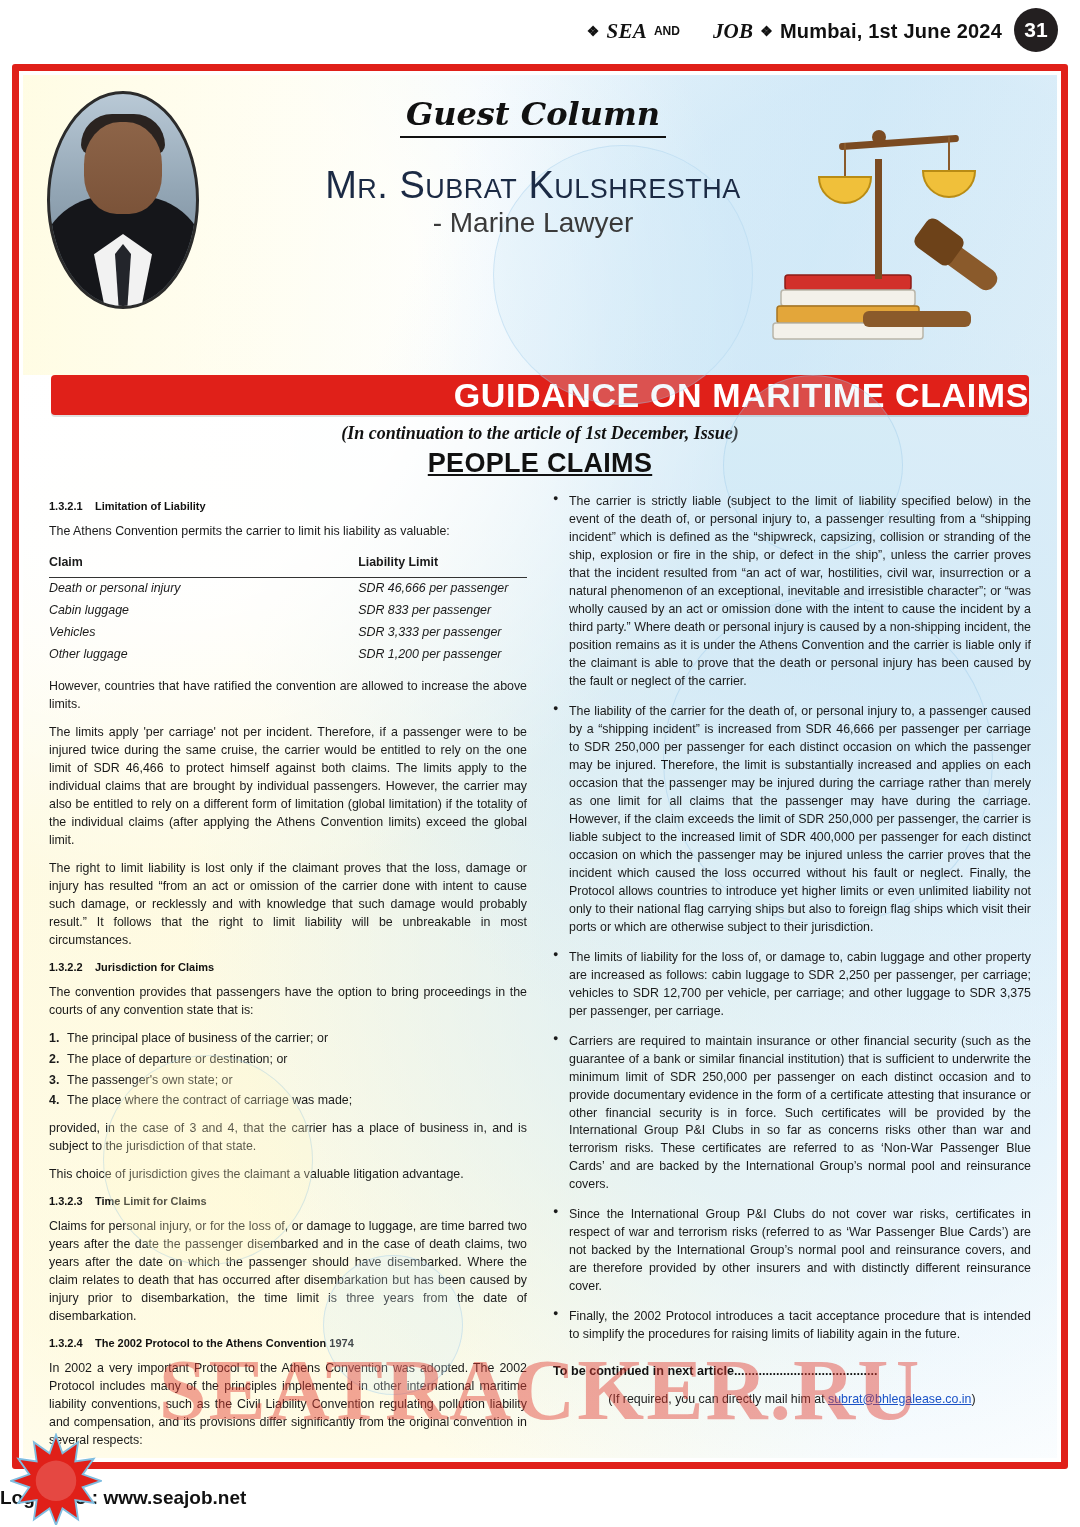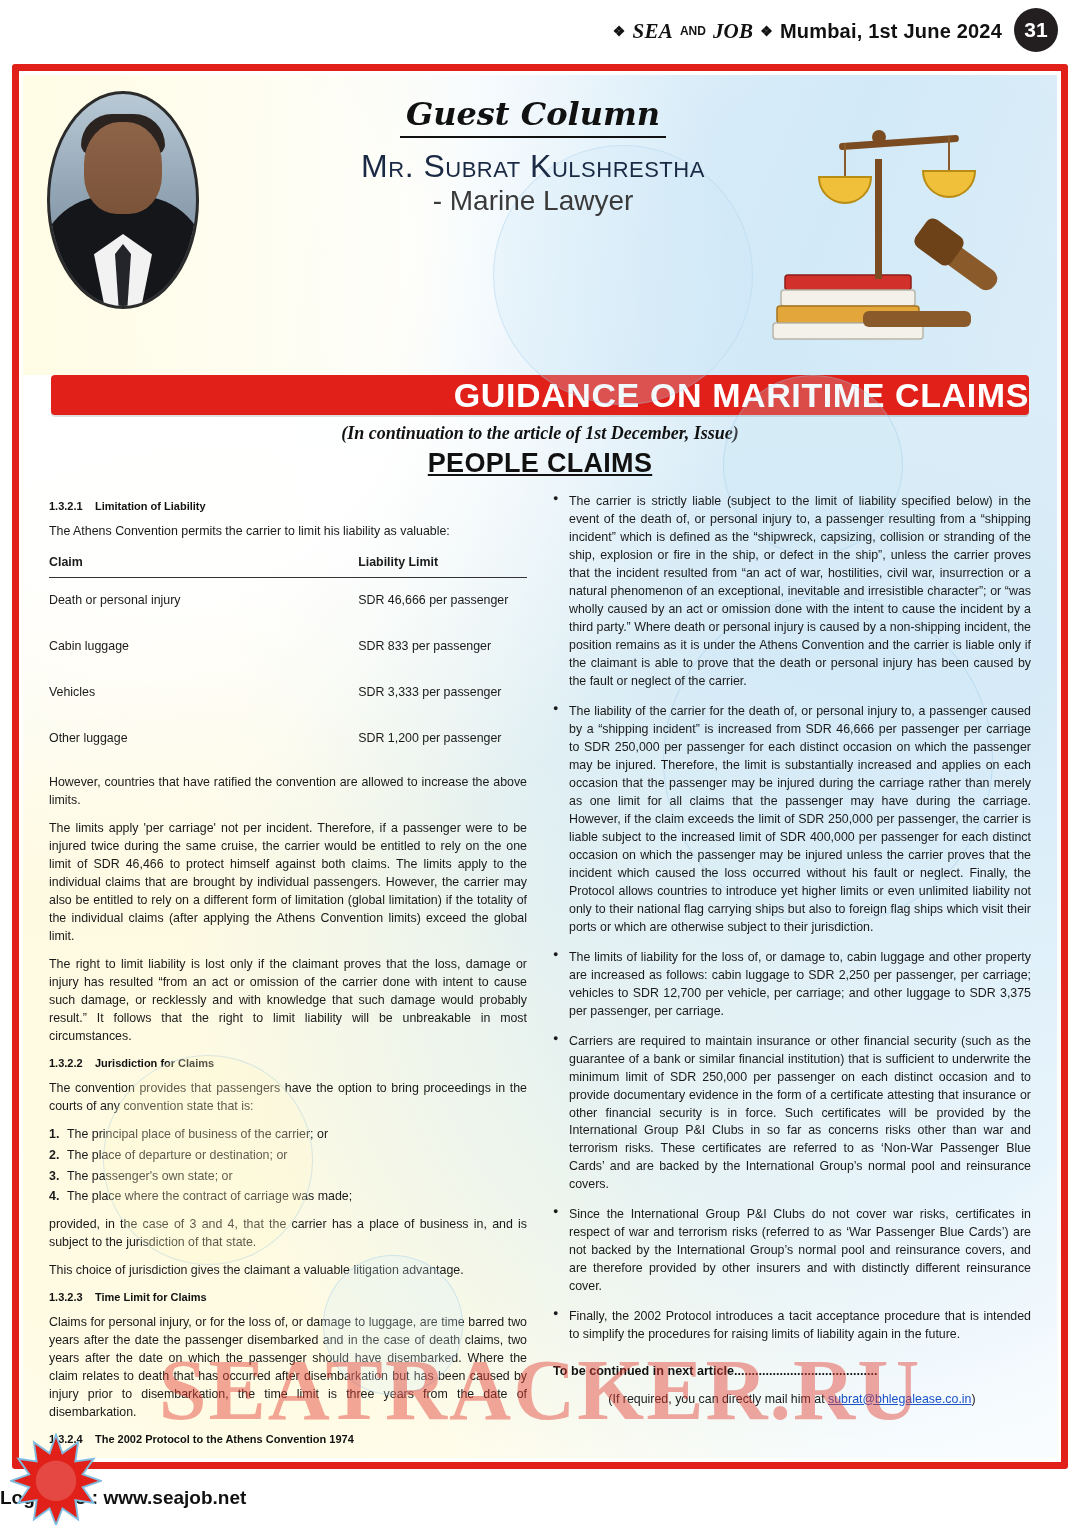--- a/index.html
+++ b/index.html
@@ -28,21 +28,21 @@
     font-weight: bold;
     color: #111;
     letter-spacing: .2px;
     display: flex;
     align-items: center;
     gap: 7px;
   }
   .diamond { color: #111; font-size: 14px; }
   .brand-sea { font-family: "Liberation Serif", serif; font-style: italic; font-weight: bold; font-size: 21px; }
   .brand-and { font-size: 12px; font-weight: bold; letter-spacing: 0; }
-  .brand-job { font-family: "Liberation Serif", serif; font-style: italic; font-weight: bold; font-size: 21px; }
+  .brand-job { font-family: "Liberation Serif", serif; font-style: italic; font-weight: bold; font-size: 21px; margin-left: 26px; }
   .page-badge {
     position: absolute;
     right: 22px; top: 8px;
     width: 44px; height: 44px;
     border-radius: 50%;
     background: #231f20;
     color: #fff;
     font-size: 21px;
     font-weight: bold;
     display: flex; align-items: center; justify-content: center;
@@ -132,22 +132,22 @@
     font-style: italic;
     font-size: 32px;
     font-weight: bold;
     color: #111;
     display: inline-block;
     border-bottom: 2px solid #111;
     padding: 0 6px 4px;
     line-height: 1.1;
   }
   .person-name {
-    margin-top: 10px;
-    font-size: 32px;
+    margin-top: 26px;
+    font-size: 38px;
     color: #1b2a44;
     letter-spacing: .5px;
     font-variant: small-caps;
     text-transform: capitalize;
     white-space: nowrap;
   }
   .person-role {
     margin-top: 0;
     font-size: 28px;
     color: #3a3a3a;
@@ -215,21 +215,21 @@
     border-collapse: collapse;
     margin: 4px 0 12px 0;
     font-size: 12.4px;
   }
   table.limits th {
     text-align: left;
     font-weight: bold;
     padding: 3px 0 5px 0;
     border-bottom: 1px solid #333;
   }
-  table.limits td { padding: 14px 0; }
+  table.limits td { padding: 2px 0; font-style: italic; }
   table.limits th:nth-child(2), table.limits td:nth-child(2) { padding-left: 170px; }
 
   ol.plain { margin: 4px 0 10px 0; padding-left: 0; list-style: none; }
   ol.plain li { margin-bottom: 3px; }
   ol.plain li .n { font-weight: bold; display: inline-block; width: 18px; }
 
   ul.bullets { margin: 0; padding: 0; list-style: none; }
   ul.bullets li {
     position: relative;
     padding-left: 16px;

